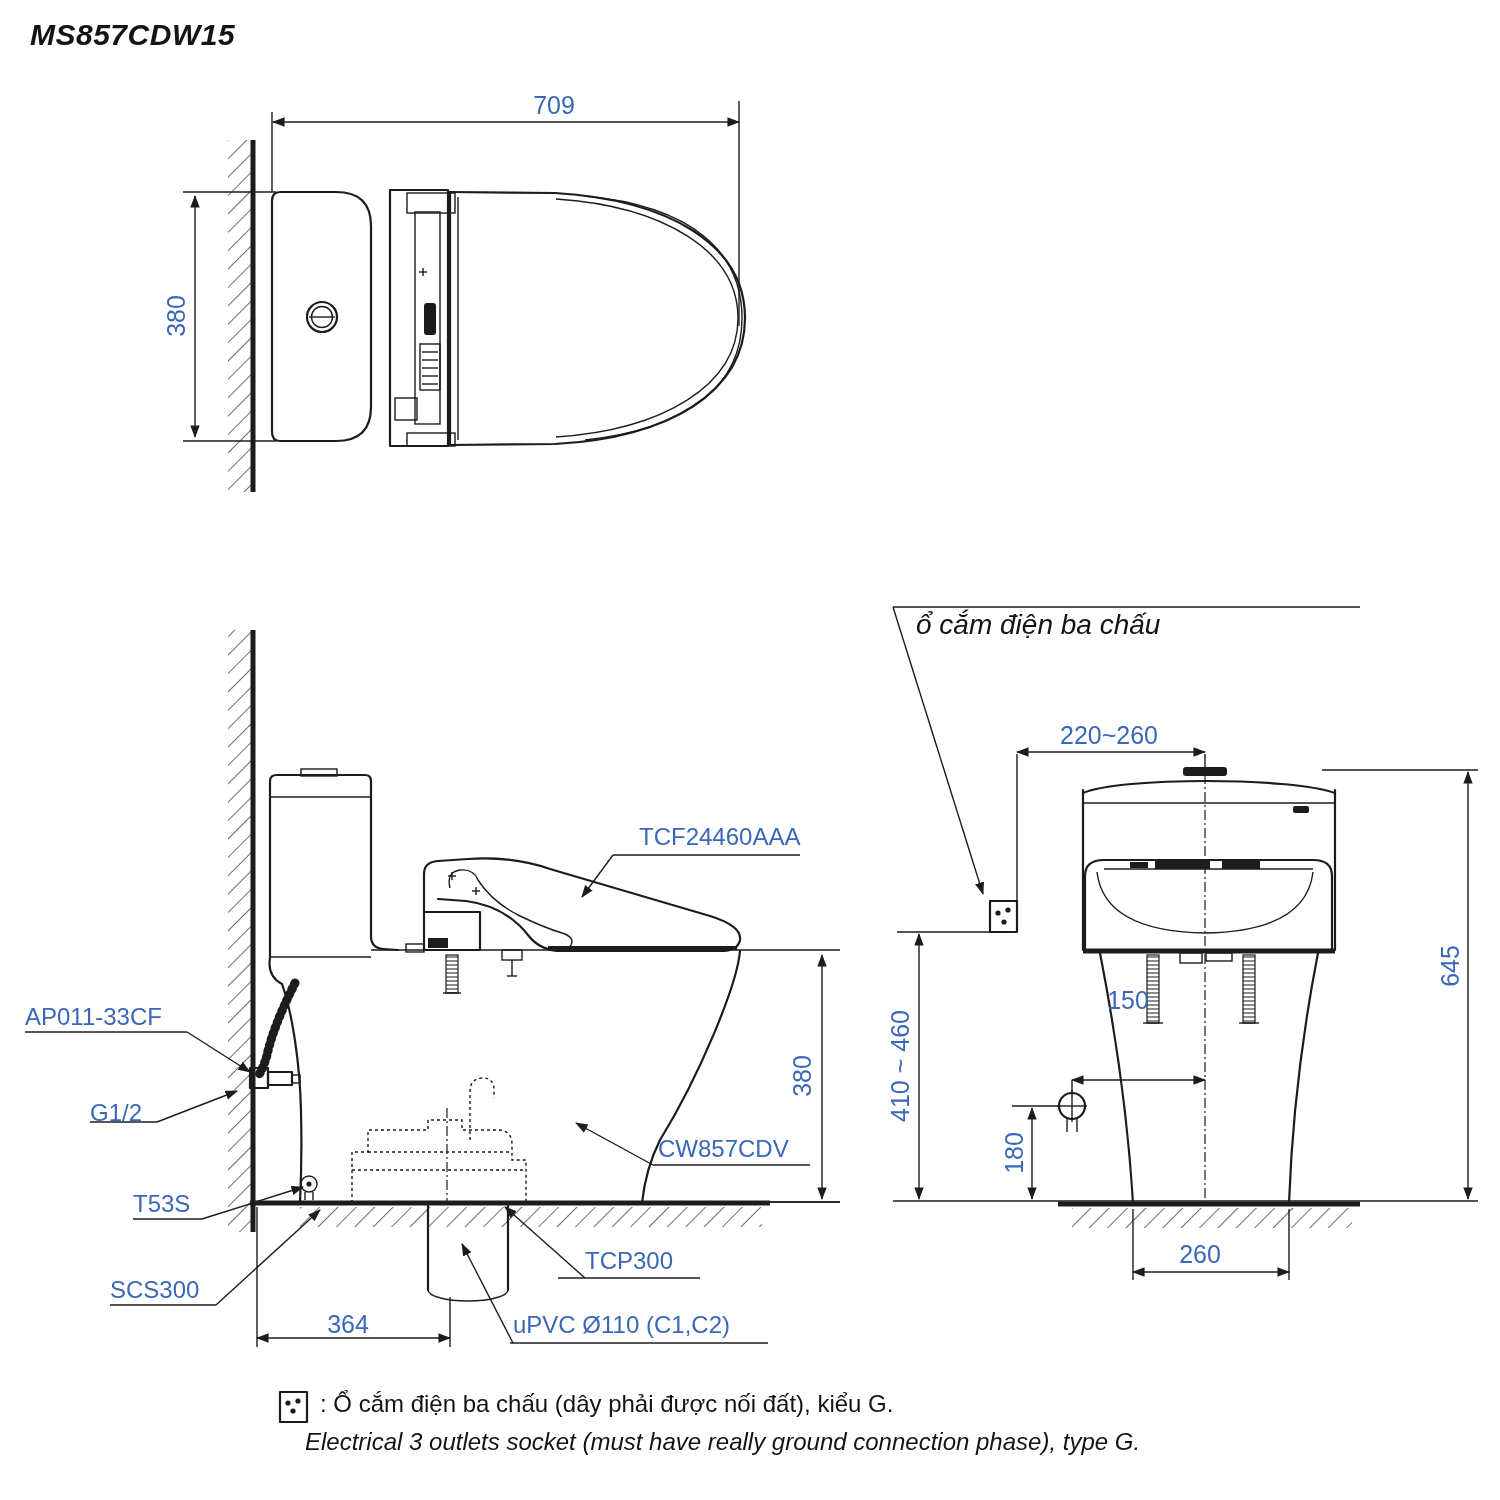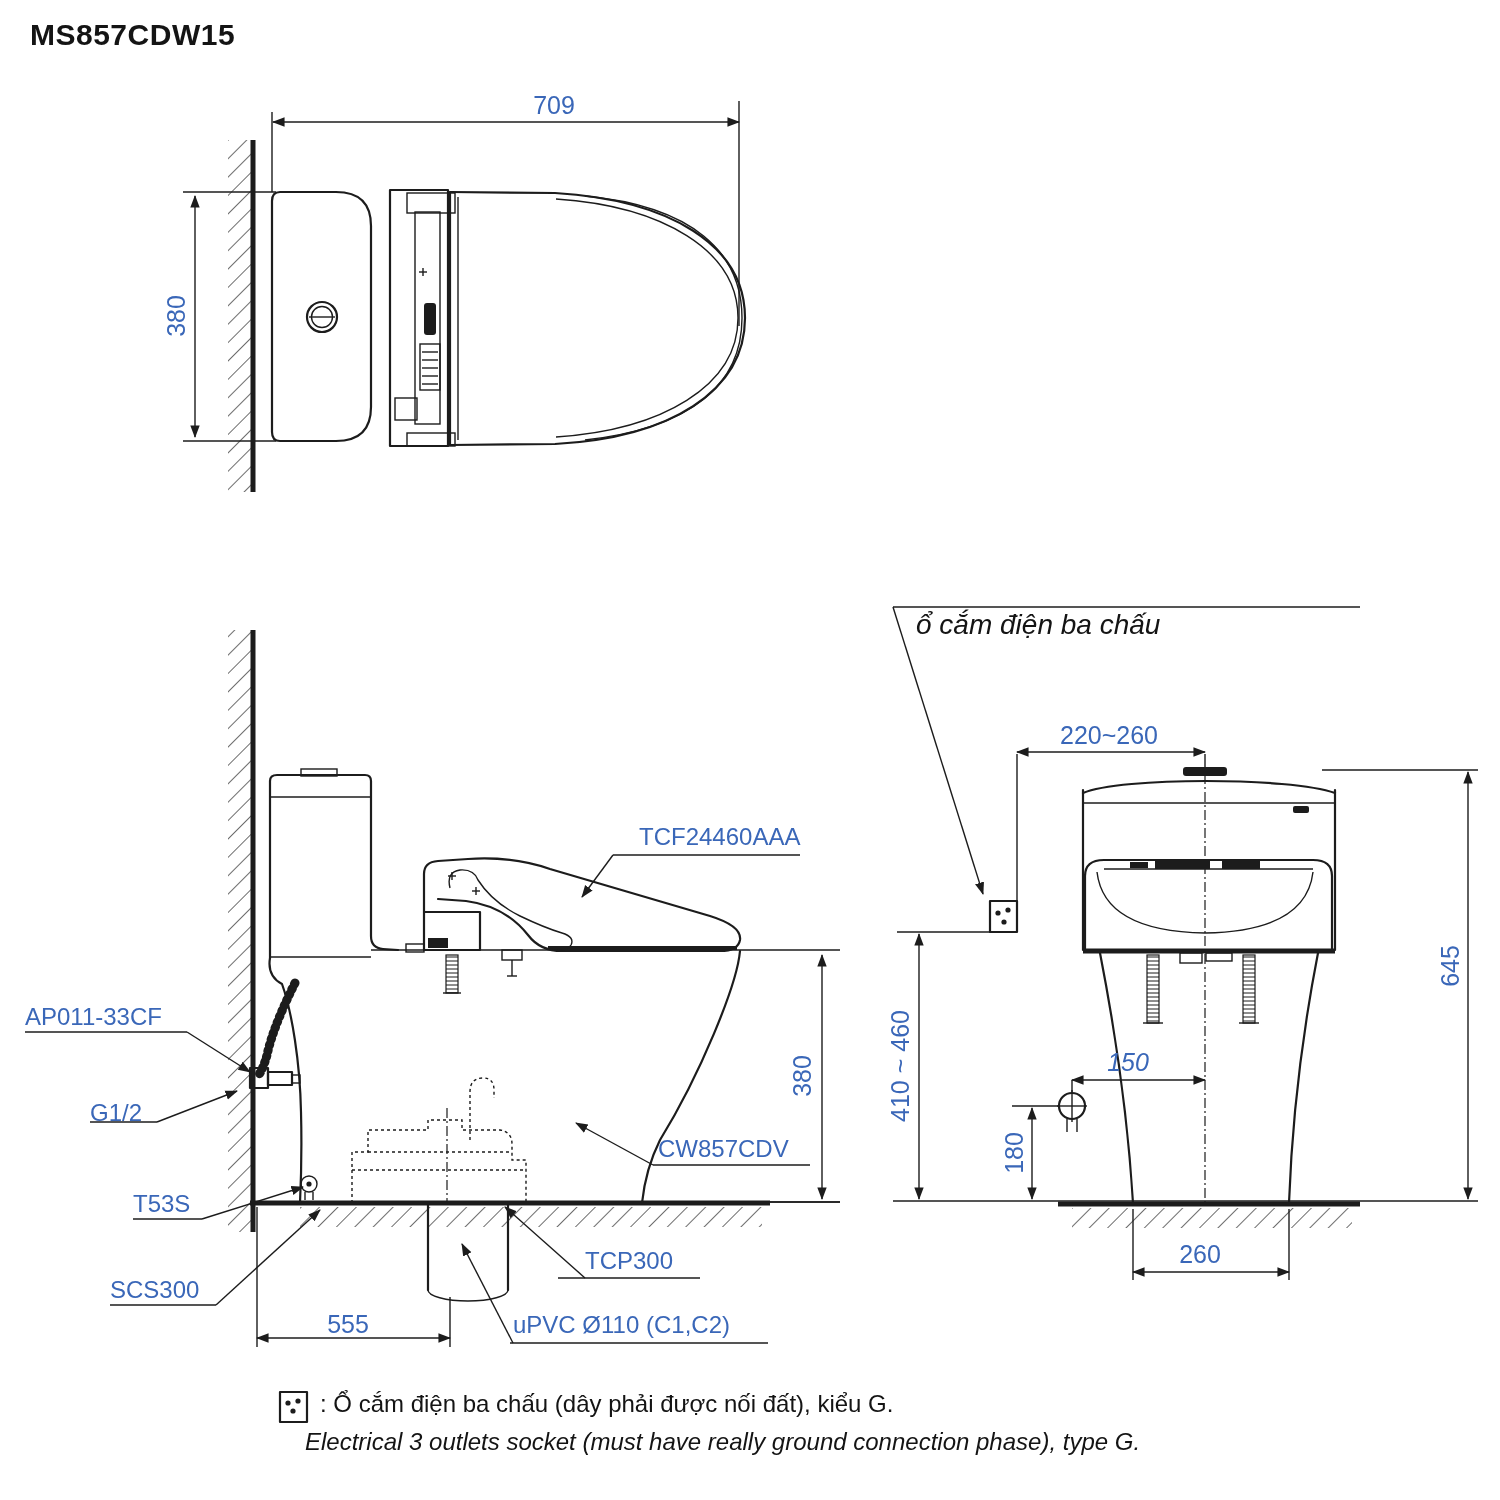--- a/index.html
+++ b/index.html
@@ -21,21 +21,21 @@
   .cl{fill:none;stroke:var(--line);stroke-width:1.2;stroke-dasharray:10 3 2 3;}
   .braid{fill:none;stroke:var(--line);stroke-width:9;stroke-dasharray:1.5 4.5;stroke-linecap:round;}
   .fil{fill:var(--line);stroke:none;}
   #ah path{fill:var(--line);}
   .txt{position:absolute;color:var(--accent-blue);font-size:25px;line-height:1.05;white-space:nowrap;}
   .blk{color:var(--ink);}
   .lab{font-size:24px;}
   .c{transform:translate(-50%,-50%);}
   .v{transform:translate(-50%,-50%) rotate(-90deg);}
   .it{font-style:italic;}
-  .title{position:absolute;left:30px;top:18px;font-size:30px;font-weight:bold;color:var(--ink);letter-spacing:.5px;}
+  .title{position:absolute;left:30px;top:18px;font-size:30px;font-weight:bold;font-style:italic;color:var(--ink);letter-spacing:.5px;}
   .note-line{position:absolute;color:var(--ink);font-size:24px;white-space:nowrap;}
 </style>
 </head>
 <body>
 
 <div id="stage">
 
   <svg id="drawing" width="1500" height="1500" viewBox="0 0 1500 1500" aria-hidden="true">
     <defs>
       <marker id="ah" viewBox="0 0 10 10" refX="9.2" refY="5" markerWidth="9" markerHeight="9" orient="auto-start-reverse">
@@ -253,27 +253,27 @@
   <div class="txt v" style="left:176px;top:316px;">380</div>
 
   <div class="txt lab" style="left:615px;top:824px;margin-left:24px;">TCF24460AAA</div>
   <div class="txt lab" style="left:25px;top:1004px;">AP011-33CF</div>
   <div class="txt lab" style="left:90px;top:1100px;text-align:center;">G1/2</div>
   <div class="txt lab" style="left:133px;top:1191px;">T53S</div>
   <div class="txt lab" style="left:110px;top:1277px;">SCS300</div>
   <div class="txt lab" style="left:585px;top:1248px;">TCP300</div>
   <div class="txt lab" style="left:513px;top:1312px;">uPVC Ø110 (C1,C2)</div>
   <div class="txt lab" style="left:658px;top:1136px;">CW857CDV</div>
-  <div class="txt c" style="left:348px;top:1324px;">555</div>
+  <div class="txt c" style="left:348px;top:1324px;">364</div>
   <div class="txt v" style="left:802px;top:1076px;">380</div>
 
   <div class="txt blk" style="left:916px;top:610px;font-size:28px;font-style:italic;">ổ cắm điện ba chấu</div>
   <div class="txt c" style="left:1109px;top:735px;">220~260</div>
   <div class="txt v" style="left:900px;top:1066px;">410 ~ 460</div>
   <div class="txt v" style="left:1014px;top:1153px;">180</div>
-  <div class="txt c" style="left:1128px;top:1062px;font-style:italic;">150</div>
+  <div class="txt c" style="left:1128px;top:1000px;">150</div>
   <div class="txt c" style="left:1200px;top:1254px;">260</div>
   <div class="txt v" style="left:1450px;top:966px;">645</div>
 
   <div class="note-line" style="left:320px;top:1390px;">: Ổ cắm điện ba chấu (dây phải được nối đất), kiểu G.</div>
   <div class="note-line it" style="left:305px;top:1428px;">Electrical 3 outlets socket (must have really ground connection phase), type G.</div>
 
 </div>
 
 </body></html>

